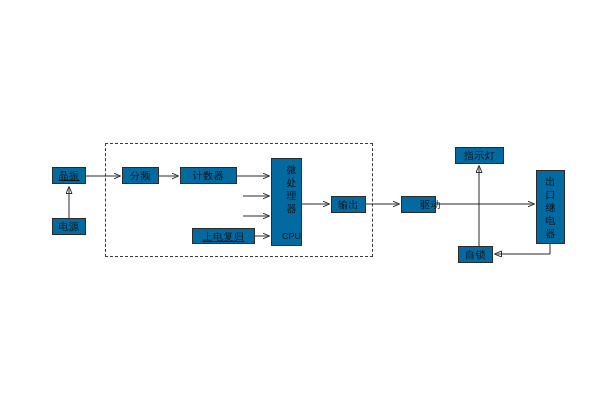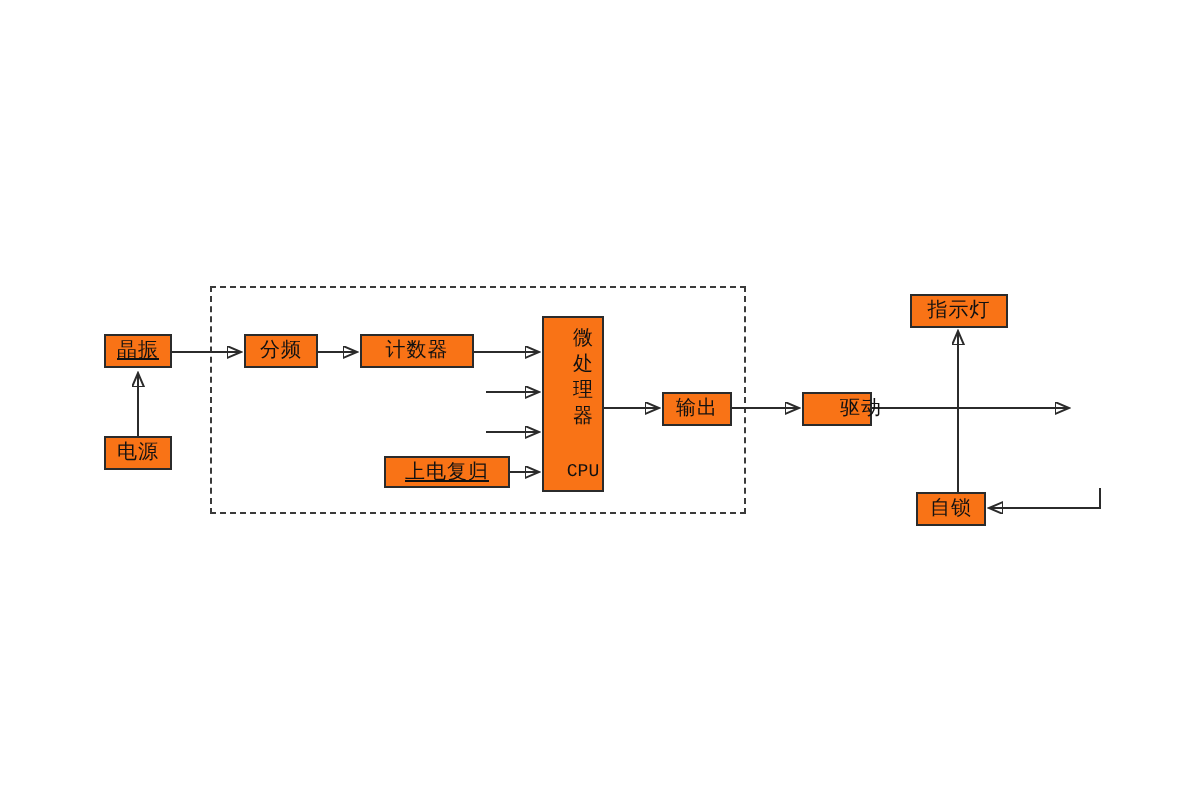--- a/index.html
+++ b/index.html
@@ -10,21 +10,21 @@
   #canvas{
     position:relative;
     width:600px;height:400px;
     background:#ffffff;
     overflow:hidden;
   }
   .blk{
     position:absolute;
     box-sizing:border-box;
     border:1px solid #2b2b2b;
-    background:#f97316;
+    background:#0369a1;
     display:flex;
     flex-direction:column;
     align-items:center;
     justify-content:center;
     font-size:10px;
     line-height:11px;
     color:#111;
     letter-spacing:0.5px;
     white-space:nowrap;
   }
@@ -41,21 +41,20 @@
     word-break:break-all;
     text-align:center;
     line-height:13px;
     letter-spacing:0;
   }
   .subtext{
     font-size:9px;
     line-height:11px;
     letter-spacing:0;
     margin-top:16px;
-    font-family:Liberation Mono, monospace;
   }
   svg.wires{
     position:absolute;
     left:0;top:0;
     width:600px;height:400px;
     pointer-events:none;
   }
   svg.wires path{
     stroke:#2b2b2b;
     stroke-width:1;
@@ -122,18 +121,21 @@
   </div>
 
   <div class="blk" style="left:401px;top:196px;width:35px;height:17px;padding-left:24px;">
     <span>驱动</span>
   </div>
 
   <div class="blk" style="left:455px;top:147px;width:49px;height:17px;">
     <span>指示灯</span>
   </div>
 
+  <div class="blk" style="left:536px;top:170px;width:29px;height:74px;">
+    <span class="vtext">出口继电器</span>
+  </div>
 
   <div class="blk" style="left:458px;top:246px;width:35px;height:17px;">
     <span>自锁</span>
   </div>
 
 </div>
 
 </body></html>

